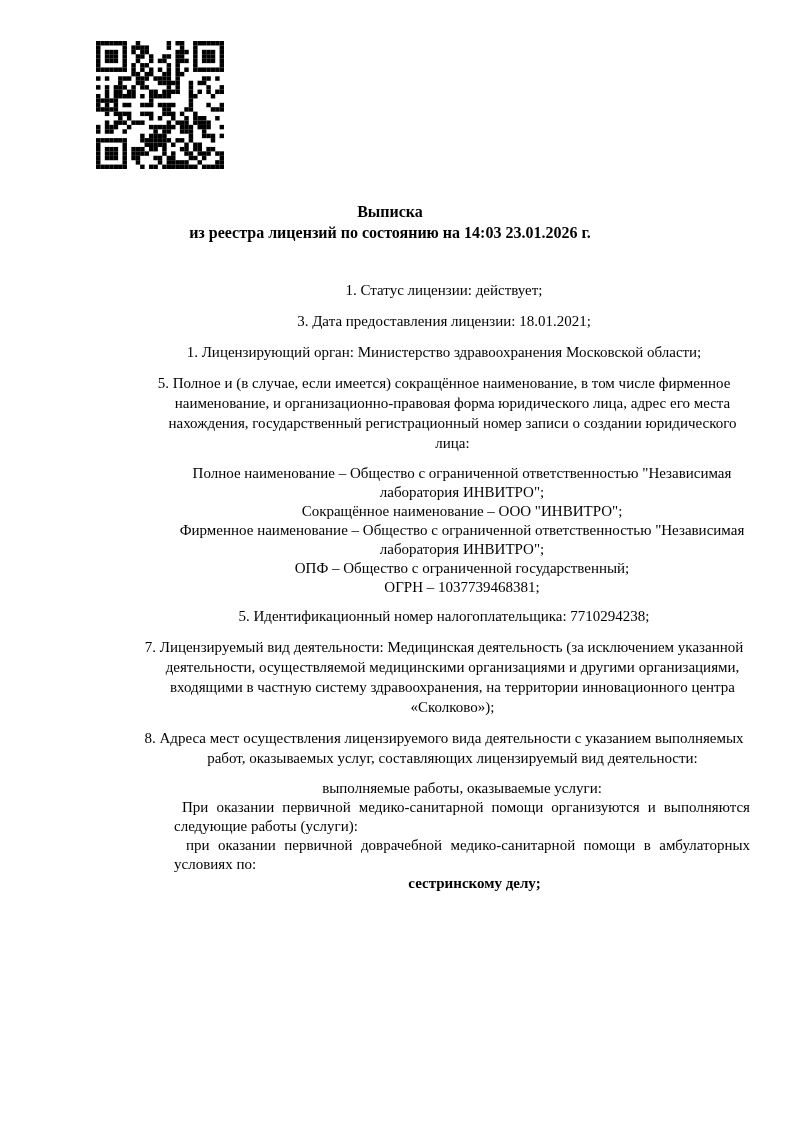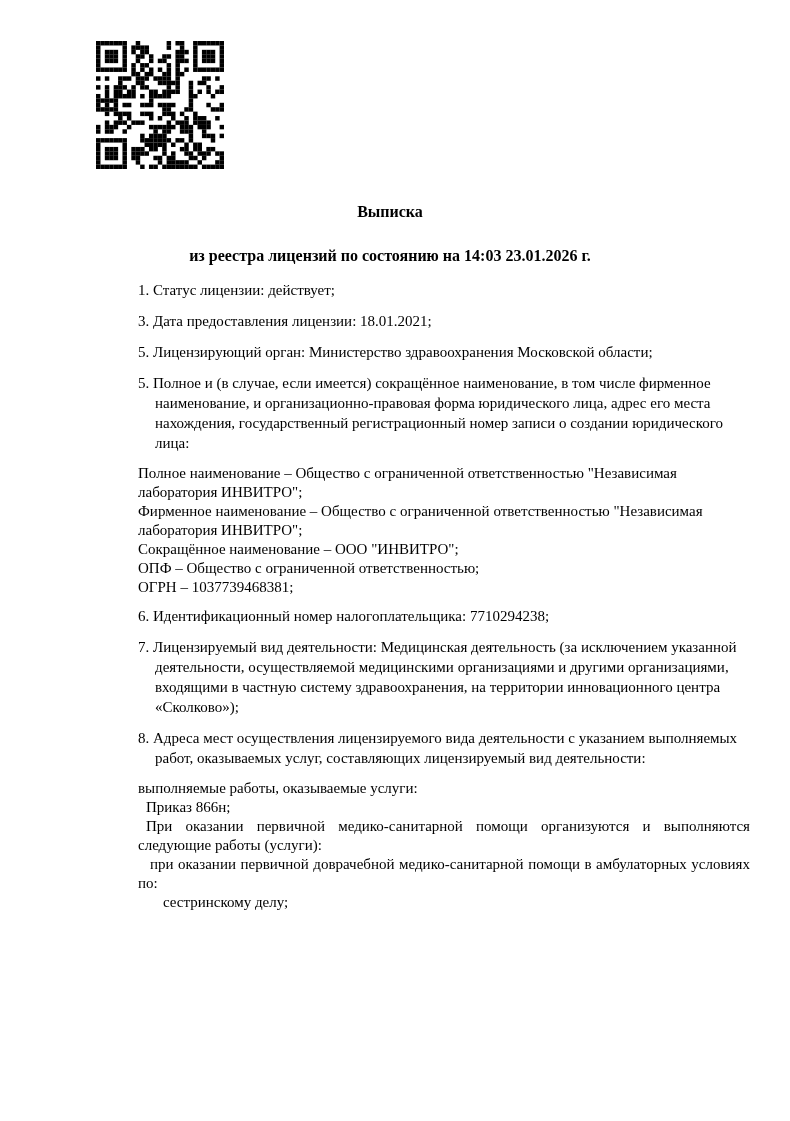--- a/index.html
+++ b/index.html
@@ -9,31 +9,31 @@
     background:#fff;color:#000;
     font-family:"Liberation Serif","DejaVu Serif",serif;
     font-size:15px;line-height:20px;
     overflow:hidden;
   }
   .qr{position:absolute;left:96px;top:41px;width:128px;height:128px;}
   .titles{
     position:absolute;left:0;top:201px;width:780px;
     text-align:center;font-weight:bold;font-size:16px;line-height:21px;
   }
-  .subtitle{margin-top:23px;}
+  .subtitle{margin-top:0;}
   .body{position:absolute;left:138px;top:280px;width:612px;text-align:left;}
-  p{margin:0;}
+  p{margin:0;text-align:center;}
   .item{margin:0 0 11px 0;}
   .hang{padding-left:17px;text-indent:-17px;}
-  .block{line-height:19px;}
+  .block{line-height:19px;margin-left:36px;}
   .block-gap{margin-bottom:9px;}
   .ind-order{padding-left:8px;}
   .just1{text-align:justify;text-indent:8px;}
   .just2{text-align:justify;text-indent:12px;}
-  .ind-nursing{padding-left:25px;}
+  .ind-nursing{padding-left:25px;font-weight:bold;}
 </style>
 </head>
 <body>
 
 <div class="page">
 
   <div class="qr" id="qr"><svg xmlns="http://www.w3.org/2000/svg" width="128" height="128" viewBox="0 0 128 128">
         <rect width="128" height="128" fill="#ffffff"></rect>
         <g fill="#000000">
           <rect x="0.00" y="0.00" width="4.47" height="4.47"></rect>
@@ -453,37 +453,36 @@
       </svg></div>
 
   <div class="titles">
     <div>Выписка</div>
     <div class="subtitle">из реестра лицензий по состоянию на 14:03 23.01.2026 г.</div>
   </div>
 
   <div class="body">
     <p class="item">1. Статус лицензии: действует;</p>
     <p class="item">3. Дата предоставления лицензии: 18.01.2021;</p>
-    <p class="item">5. Лицензирующий орган: Министерство здравоохранения Московской области;</p>
+    <p class="item">1. Лицензирующий орган: Министерство здравоохранения Московской области;</p>
     <p class="item hang">5. Полное и (в случае, если имеется) сокращённое наименование, в том числе фирменное наименование, и организационно-правовая форма юридического лица, адрес его места нахождения, государственный регистрационный номер записи о создании юридического лица:</p>
 
     <div class="block block-gap">
       <p>Полное наименование – Общество с ограниченной ответственностью "Независимая лаборатория ИНВИТРО";</p>
+      <p>Сокращённое наименование – ООО "ИНВИТРО";</p>
       <p>Фирменное наименование – Общество с ограниченной ответственностью "Независимая лаборатория ИНВИТРО";</p>
-      <p>Сокращённое наименование – ООО "ИНВИТРО";</p>
-      <p>ОПФ – Общество с ограниченной ответственностью;</p>
+      <p>ОПФ – Общество с ограниченной государственный;</p>
       <p>ОГРН – 1037739468381;</p>
     </div>
 
-    <p class="item">6. Идентификационный номер налогоплательщика: 7710294238;</p>
+    <p class="item">5. Идентификационный номер налогоплательщика: 7710294238;</p>
     <p class="item hang">7. Лицензируемый вид деятельности: Медицинская деятельность (за исключением указанной деятельности, осуществляемой медицинскими организациями и другими организациями, входящими в частную систему здравоохранения, на территории инновационного центра «Сколково»);</p>
     <p class="item hang">8. Адреса мест осуществления лицензируемого вида деятельности с указанием выполняемых работ, оказываемых услуг, составляющих лицензируемый вид деятельности:</p>
 
     <div class="block">
       <p>выполняемые работы, оказываемые услуги:</p>
-      <p class="ind-order">Приказ 866н;</p>
       <p class="just1">При оказании первичной медико-санитарной помощи организуются и выполняются следующие работы (услуги):</p>
       <p class="just2">при оказании первичной доврачебной медико-санитарной помощи в амбулаторных условиях по:</p>
       <p class="ind-nursing">сестринскому делу;</p>
     </div>
   </div>
 
 </div>
 
 </body></html>

